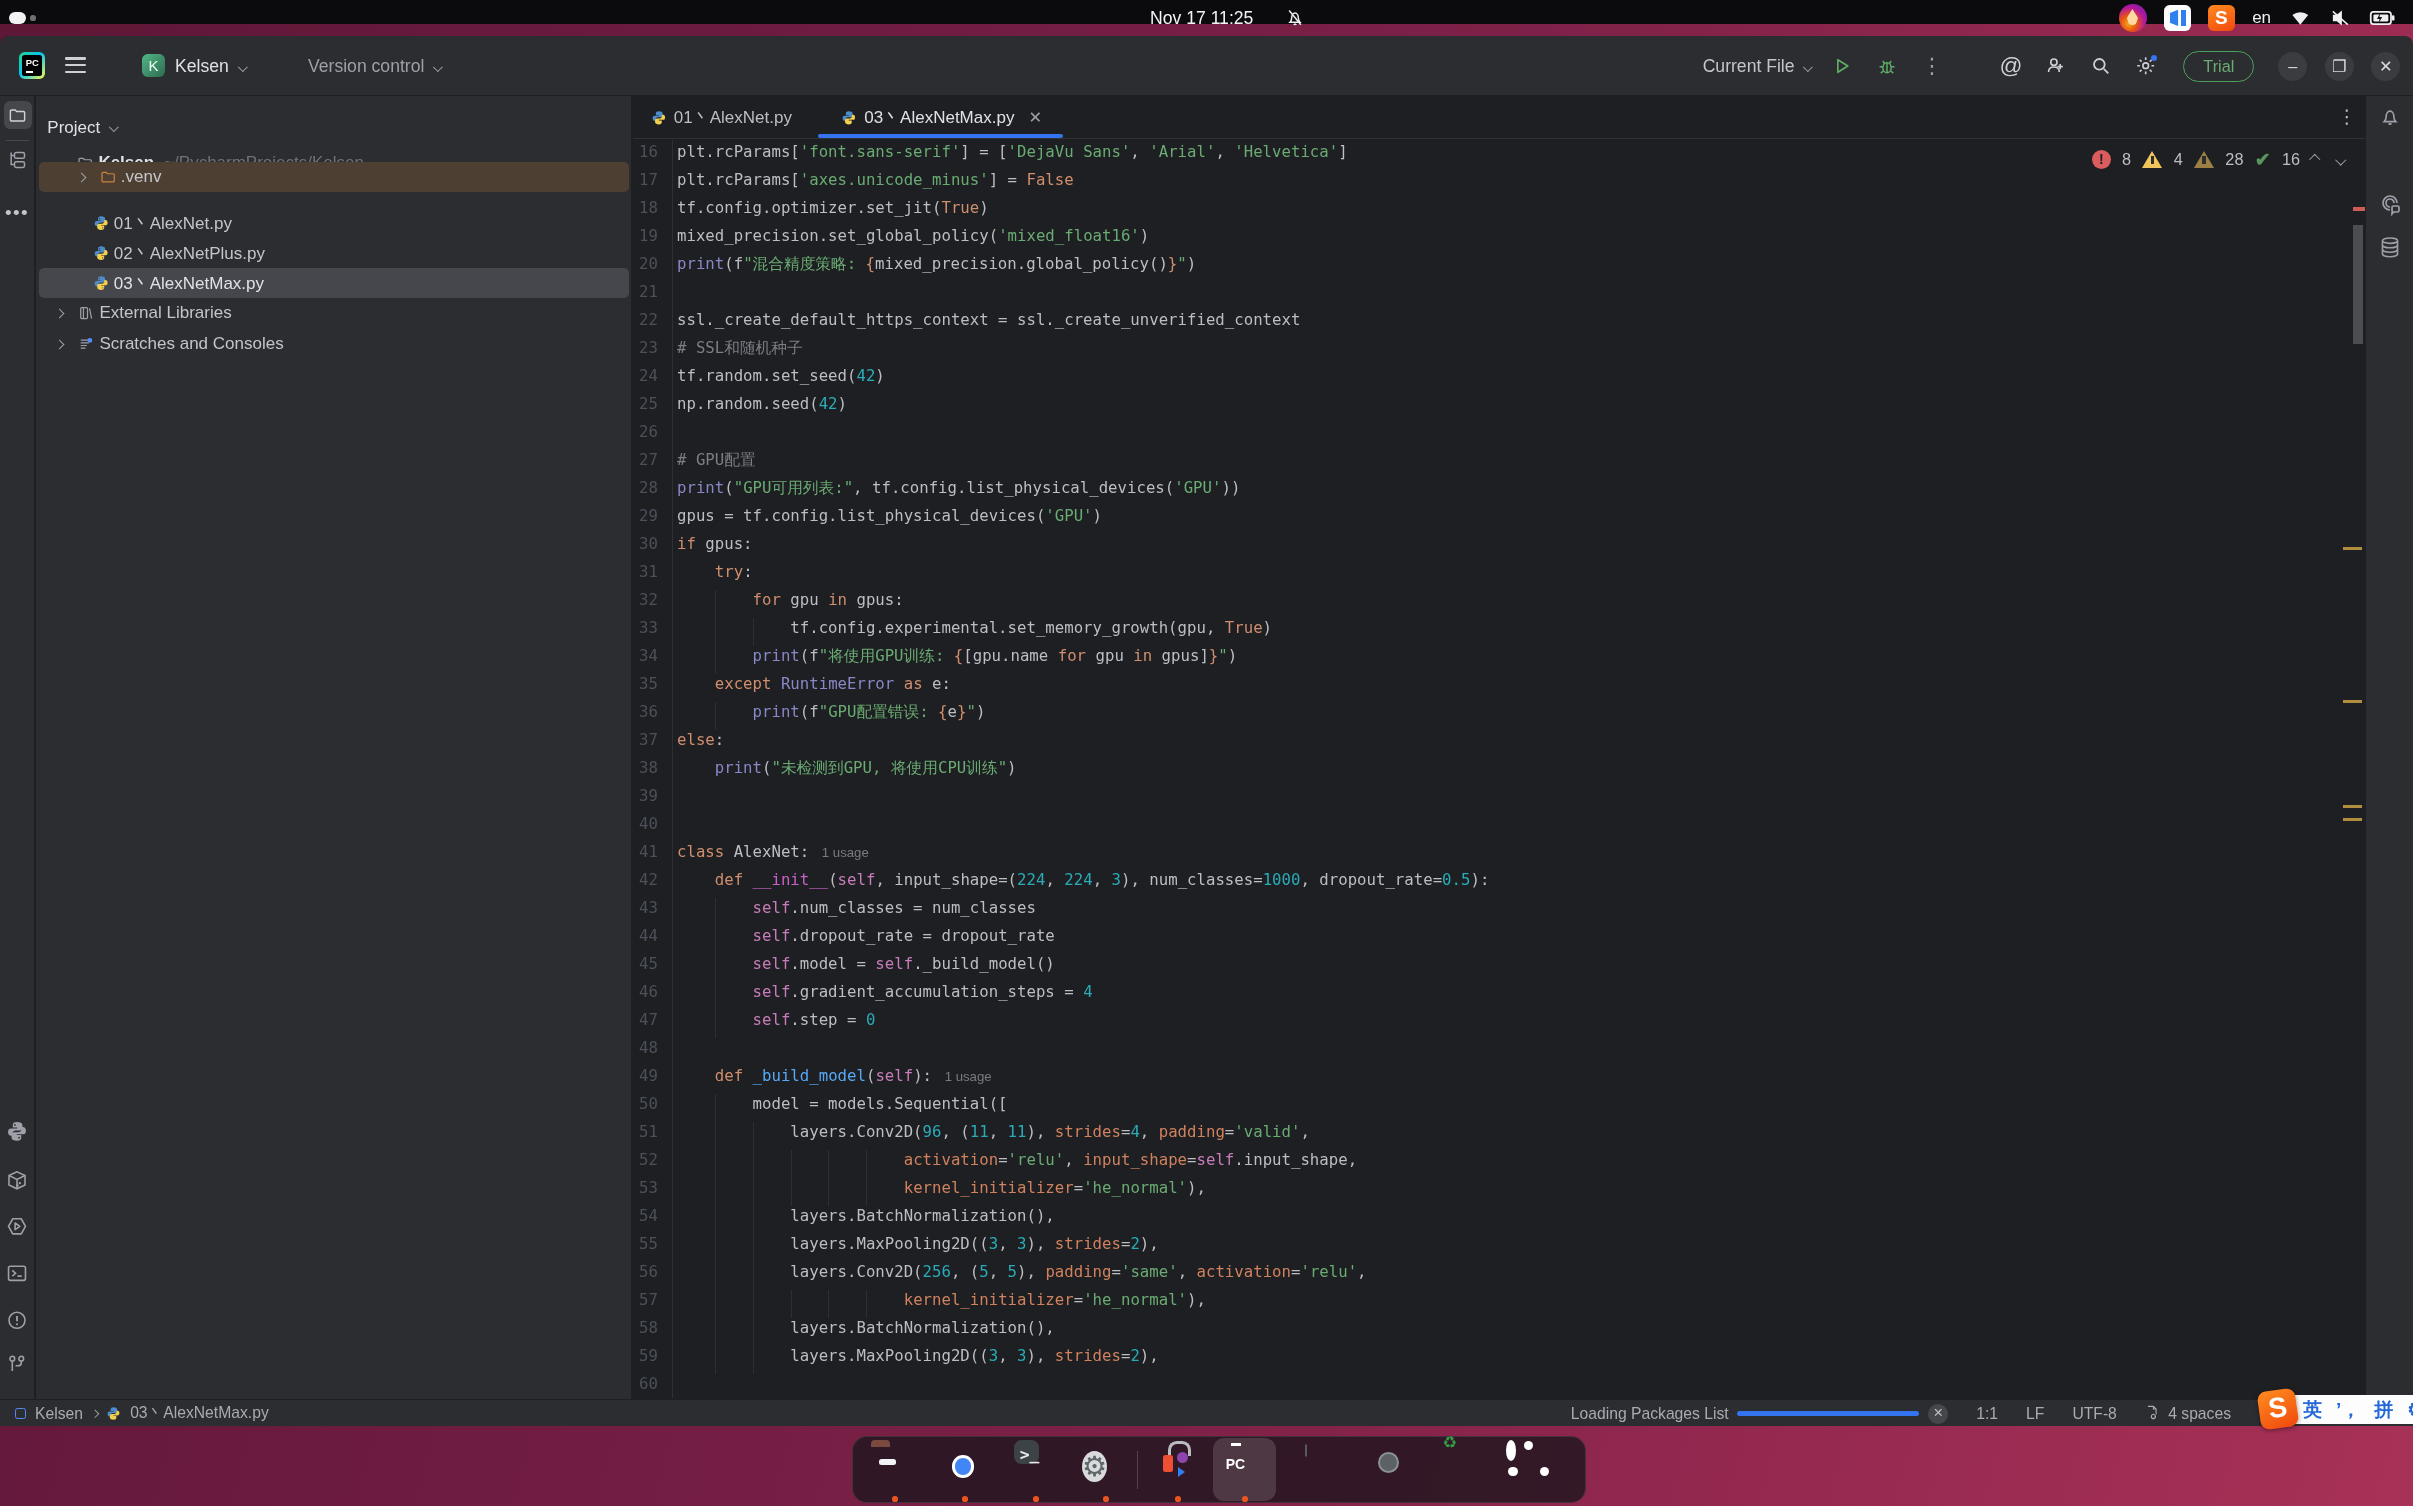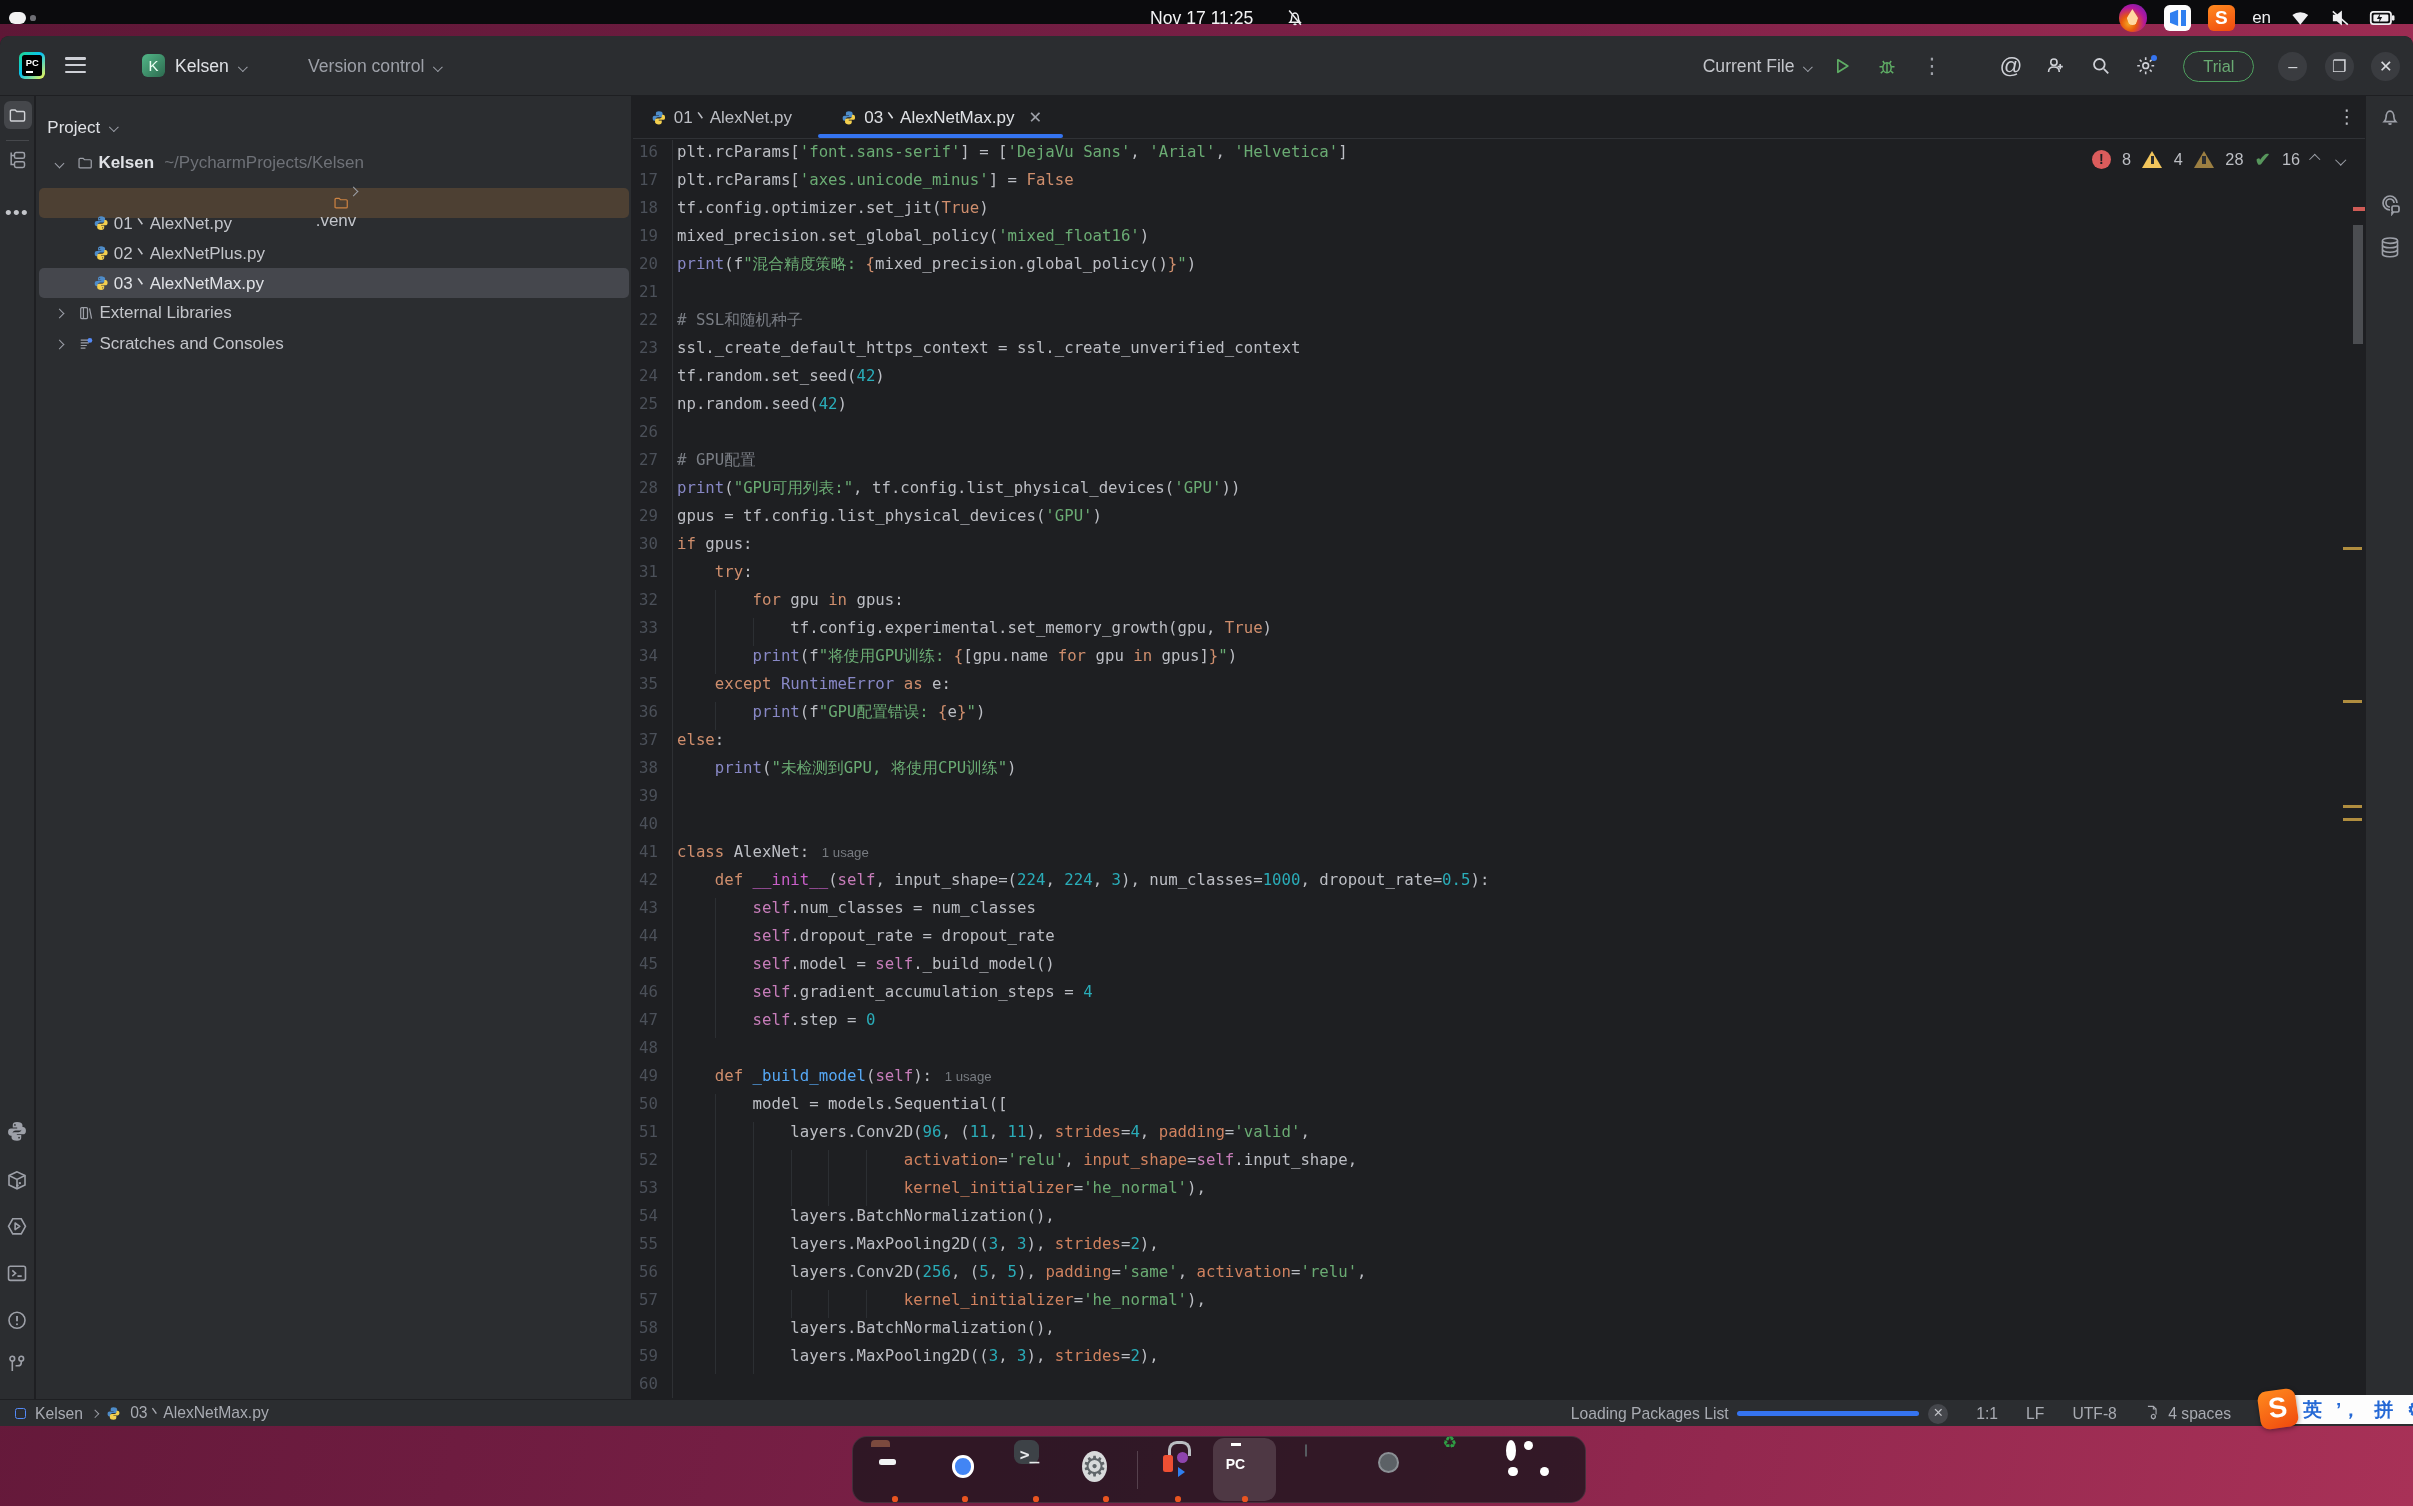--- a/index.html
+++ b/index.html
@@ -321,21 +321,21 @@
       <i class="tchev down" style="margin-left:17.6px;"></i>
       <span class="ticon" style="margin-left:14px;">
         <svg class="svgi" width="16.3" height="16.3" viewBox="0 0 24 24" fill="none" stroke="#9da0a8" stroke-width="1.8">
             <path d="M3 6.5C3 5.5 3.7 5 4.5 5H9l2 2h8.5c.8 0 1.5.6 1.5 1.5v9c0 1-.7 1.5-1.5 1.5h-15C3.7 19 3 18.4 3 17.5z"></path>
           </svg>
       </span>
       <span class="lbl bold">Kelsen</span>
       <span class="tpath">~/PycharmProjects/Kelsen</span>
     </div>
 
-    <div class="trow sel-venv" style="top:92px;flex-direction:column;">
+    <div class="trow sel-venv" style="top:66px;">
       <i class="tchev right" style="margin-left:39px;"></i>
       <span class="ticon" style="margin-left:15px;">
         <svg class="svgi" width="16.3" height="16.3" viewBox="0 0 24 24" fill="none" stroke="#cc8242" stroke-width="1.8">
             <path d="M3 6.5C3 5.5 3.7 5 4.5 5H9l2 2h8.5c.8 0 1.5.6 1.5 1.5v9c0 1-.7 1.5-1.5 1.5h-15C3.7 19 3 18.4 3 17.5z"></path>
           </svg>
       </span>
       <span class="lbl">.venv</span>
     </div>
 
     <div class="trow" style="top:112px;">
@@ -480,22 +480,22 @@
       <div class="gl">60</div>
     </div>
   <div id="gutter-line"></div>
   <div id="code">
       <div class="cl"><span class="tk-d">plt.rcParams[</span><span class="tk-s">'font.sans-serif'</span><span class="tk-d">] = [</span><span class="tk-s">'DejaVu Sans'</span><span class="tk-d">, </span><span class="tk-s">'Arial'</span><span class="tk-d">, </span><span class="tk-s">'Helvetica'</span><span class="tk-d">]</span></div>
       <div class="cl"><span class="tk-d">plt.rcParams[</span><span class="tk-s">'axes.unicode_minus'</span><span class="tk-d">] = </span><span class="tk-k">False</span></div>
       <div class="cl"><span class="tk-d">tf.config.optimizer.set_jit(</span><span class="tk-k">True</span><span class="tk-d">)</span></div>
       <div class="cl"><span class="tk-d">mixed_precision.set_global_policy(</span><span class="tk-s">'mixed_float16'</span><span class="tk-d">)</span></div>
       <div class="cl"><span class="tk-b">print</span><span class="tk-d">(f</span><span class="tk-s">"混合精度策略: </span><span class="tk-k">{</span><span class="tk-d">mixed_precision.global_policy()</span><span class="tk-k">}</span><span class="tk-s">"</span><span class="tk-d">)</span></div>
       <div class="cl"></div>
+      <div class="cl"><span class="tk-d">ssl._create_default_https_context = ssl._create_unverified_context</span></div>
       <div class="cl"><span class="tk-c"># SSL和随机种子</span></div>
-      <div class="cl"><span class="tk-d">ssl._create_default_https_context = ssl._create_unverified_context</span></div>
       <div class="cl"><span class="tk-d">tf.random.set_seed(</span><span class="tk-n">42</span><span class="tk-d">)</span></div>
       <div class="cl"><span class="tk-d">np.random.seed(</span><span class="tk-n">42</span><span class="tk-d">)</span></div>
       <div class="cl"></div>
       <div class="cl"><span class="tk-c"># GPU配置</span></div>
       <div class="cl"><span class="tk-b">print</span><span class="tk-d">(</span><span class="tk-s">"GPU可用列表:"</span><span class="tk-d">, tf.config.list_physical_devices(</span><span class="tk-s">'GPU'</span><span class="tk-d">))</span></div>
       <div class="cl"><span class="tk-d">gpus = tf.config.list_physical_devices(</span><span class="tk-s">'GPU'</span><span class="tk-d">)</span></div>
       <div class="cl"><span class="tk-k">if</span><span class="tk-d"> gpus:</span></div>
       <div class="cl"><span class="tk-d">    </span><span class="tk-k">try</span><span class="tk-d">:</span></div>
       <div class="cl"><i class="ig" style="left: 38px;"></i><span class="tk-d">        </span><span class="tk-k">for</span><span class="tk-d"> gpu </span><span class="tk-k">in</span><span class="tk-d"> gpus:</span></div>
       <div class="cl"><i class="ig" style="left: 38px;"></i><i class="ig" style="left: 76px;"></i><span class="tk-d">            tf.config.experimental.set_memory_growth(gpu, </span><span class="tk-k">True</span><span class="tk-d">)</span></div>

